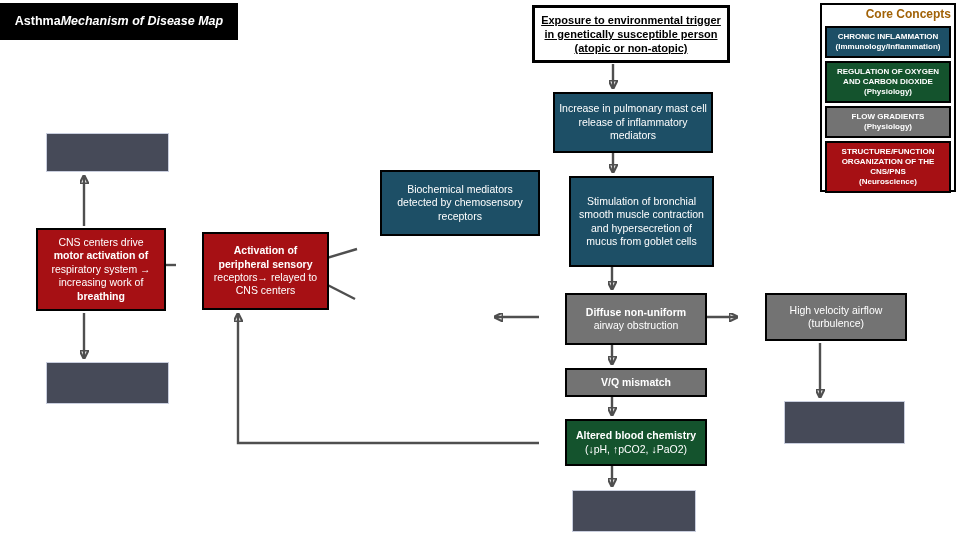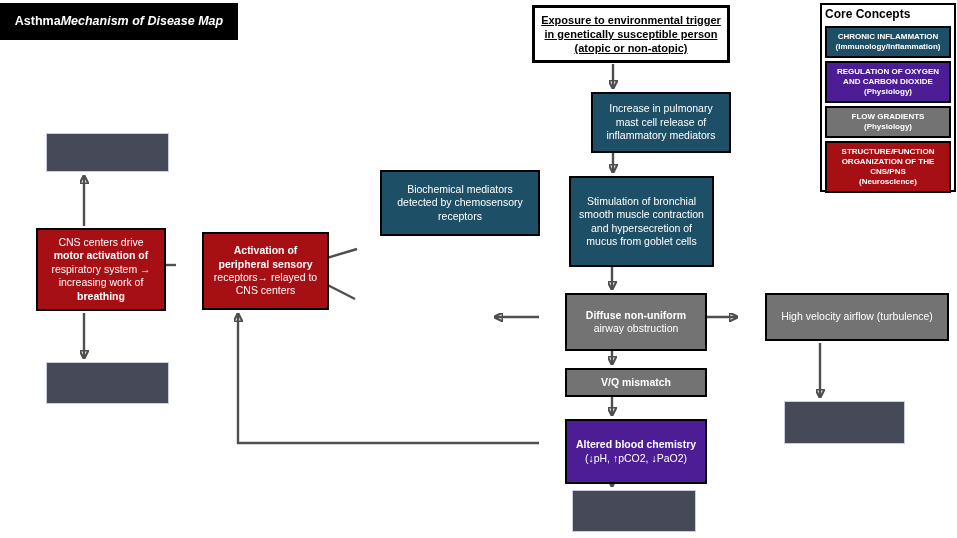--- a/index.html
+++ b/index.html
@@ -2,36 +2,36 @@
 <html><head>
 <meta charset="utf-8">
 <style>
   html,body{margin:0;padding:0;background:#fff;}
   #canvas{position:relative;width:957px;height:538px;background:#ffffff;overflow:hidden;
           font-family:"Liberation Sans", sans-serif;}
   .node{position:absolute;display:flex;flex-direction:column;align-items:center;justify-content:center;
         text-align:center;box-sizing:border-box;border:2px solid #000;color:#fff;
         font-size:10.5px;line-height:1.28;padding:2px 4px;margin-left:24px;}
   .teal{background:#1d4f66;}
-  .purple{background:#4c1d95;}
+  .purple{background:#14532d;}
   .indigo{background:#737373;}
   .red{background:#a61014;}
   .grey{background:#464a58;border:1px solid #c9cede;}
   .b{font-weight:bold;}
   .title-box{position:absolute;left:0;top:3px;width:238px;height:37px;background:#000;color:#fff;
              display:flex;flex-direction:row;align-items:center;justify-content:center;
              font-size:12.5px;font-weight:bold;line-height:1.3;}
   .title-box .it{font-style:italic;}
   .exposure{left:508px;top:5px;width:198px;height:58px;background:#fff;color:#000;border:3px solid #000;
             font-weight:bold;font-size:11px;}
   .exposure span{text-decoration:underline;text-underline-offset:1px;}
   .legend{position:absolute;left:820px;top:3px;width:136px;height:189px;background:#fff;
           border:2px solid #000;box-sizing:border-box;padding:1px 3px 3px 3px;
           display:flex;flex-direction:column;}
-  .legend-title{text-align:left;font-weight:bold;font-size:12px;color:#000000;padding:1px 0 2px 0;}
+  .legend-title{text-align:right;font-weight:bold;font-size:12px;color:#a16207;padding:1px 0 2px 0;}
   .legend-item{border:2px solid #000;color:#fff;text-align:center;font-weight:bold;font-size:8px;
                line-height:1.25;padding:4px 1px;margin-top:3px;flex:1;
                display:flex;flex-direction:column;justify-content:center;}
   .legend-item:first-of-type{margin-top:0;}
   svg.arrows{position:absolute;left:0;top:0;width:957px;height:538px;pointer-events:none;}
   svg.arrows path, svg.arrows line, svg.arrows polyline{stroke:#4f4f4f;stroke-width:2.4;fill:none;}
 </style>
 </head>
 <body>
 
@@ -63,47 +63,47 @@
     <line x1="176" y1="265" x2="158" y2="265" marker-end="url(#ah)"></line>
     <line x1="84" y1="226" x2="84" y2="176" marker-end="url(#ah)"></line>
     <line x1="84" y1="313" x2="84" y2="358" marker-end="url(#ah)"></line>
     <line x1="820" y1="343" x2="820" y2="397" marker-end="url(#ah)"></line>
   </svg>
 
   <div class="node exposure" style="left:508px;top:5px;width:198px;height:58px;">
     <span>Exposure to environmental trigger in genetically susceptible person (atopic or non-atopic)</span>
   </div>
 
-  <div class="node teal" style="left:567px;top:92px;width:140px;height:61px;">
+  <div class="node teal" style="left:529px;top:92px;width:160px;height:61px;">
     <span>Increase in pulmonary mast cell release of inflammatory mediators</span>
   </div>
 
   <div class="node teal" style="left:545px;top:176px;width:145px;height:91px;">
     <span>Stimulation of bronchial smooth muscle contraction and hypersecretion of mucus from goblet cells</span>
   </div>
 
   <div class="node teal" style="left:356px;top:170px;width:160px;height:66px;">
     <span>Biochemical mediators detected by chemosensory receptors</span>
   </div>
 
 
-  <div class="node indigo" style="left:541px;top:293px;width:142px;height:58px;">
+  <div class="node indigo" style="left:541px;top:293px;width:142px;height:52px;">
     <span class="b">Diffuse non-uniform</span>
     <span>airway obstruction</span>
   </div>
 
-  <div class="node indigo" style="left:741px;top:293px;width:184px;height:48px;">
+  <div class="node indigo" style="left:741px;top:293px;width:142px;height:48px;">
     <span>High velocity airflow (turbulence)</span>
   </div>
 
   <div class="node indigo b" style="left:541px;top:368px;width:142px;height:29px;">
     <span>V/Q mismatch</span>
   </div>
 
-  <div class="node purple" style="left:541px;top:419px;width:142px;height:65px;">
+  <div class="node purple" style="left:541px;top:419px;width:142px;height:47px;">
     <span class="b">Altered blood chemistry</span>
     <span>(↓pH, ↑pCO2, ↓PaO2)</span>
   </div>
 
   <div class="node red" style="left:178px;top:232px;width:127px;height:78px;">
     <span class="b">Activation of peripheral sensory</span>
     <span>receptors→ relayed to CNS centers</span>
   </div>
 
   <div class="node red" style="left:12px;top:228px;width:130px;height:83px;">

